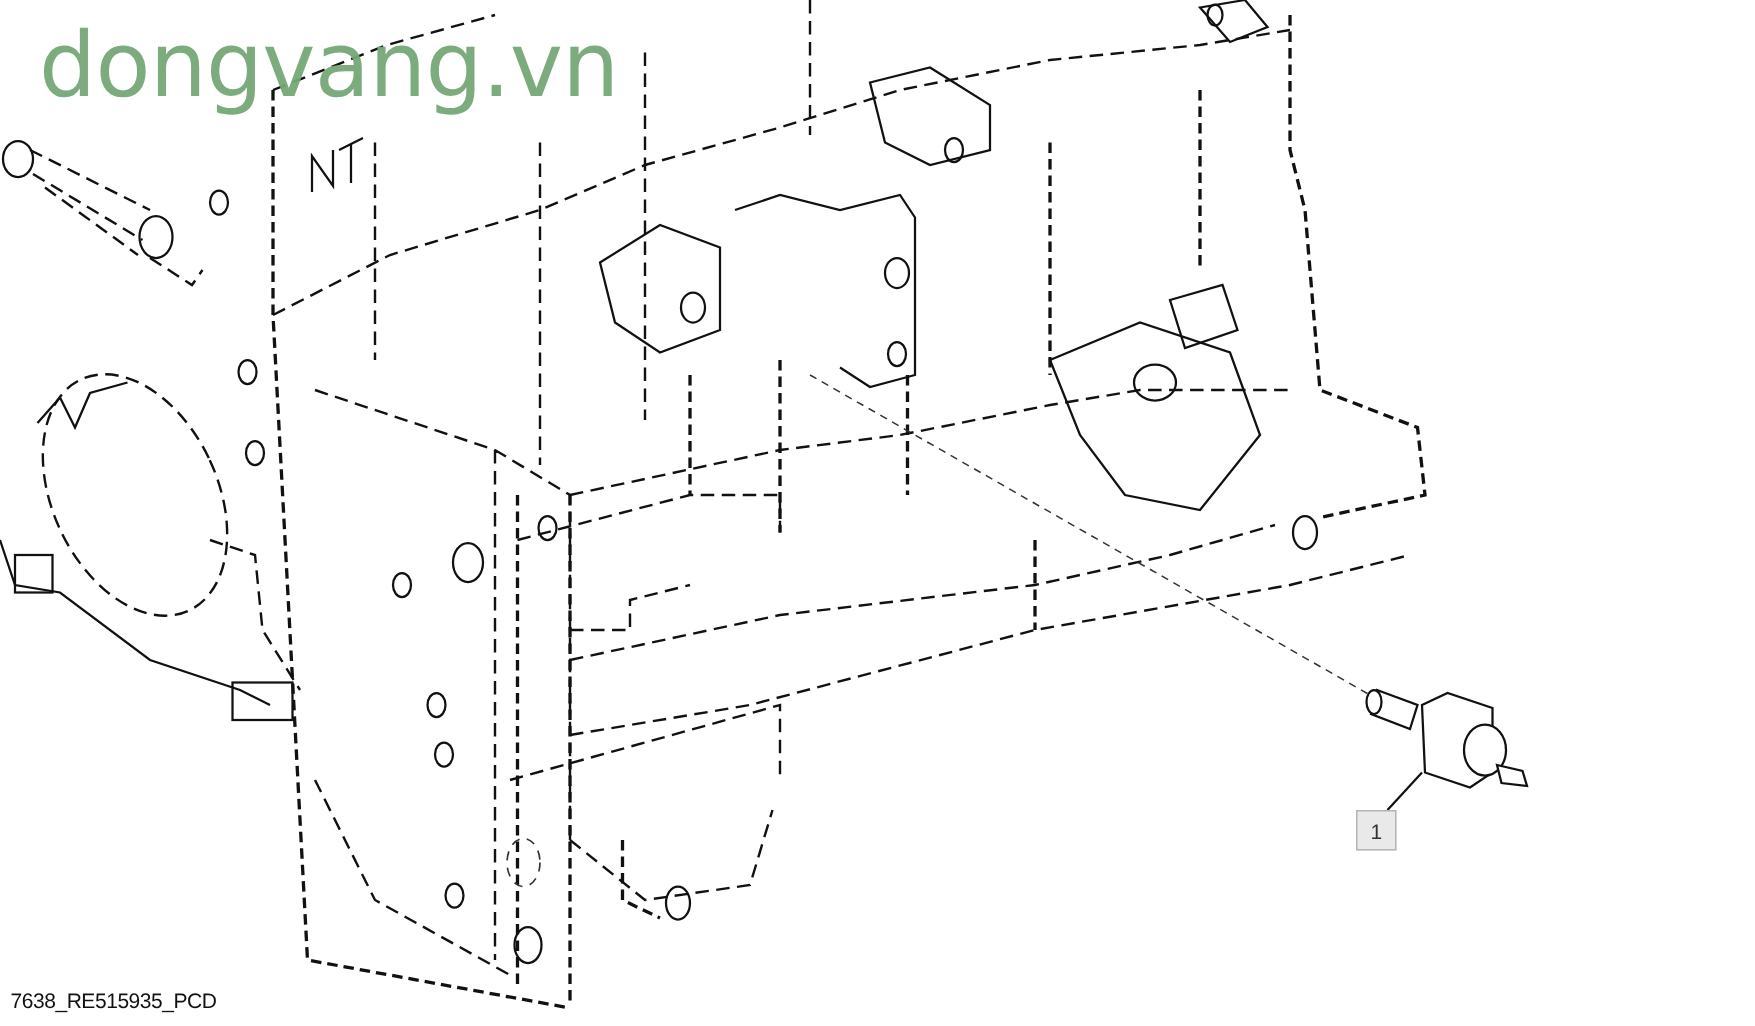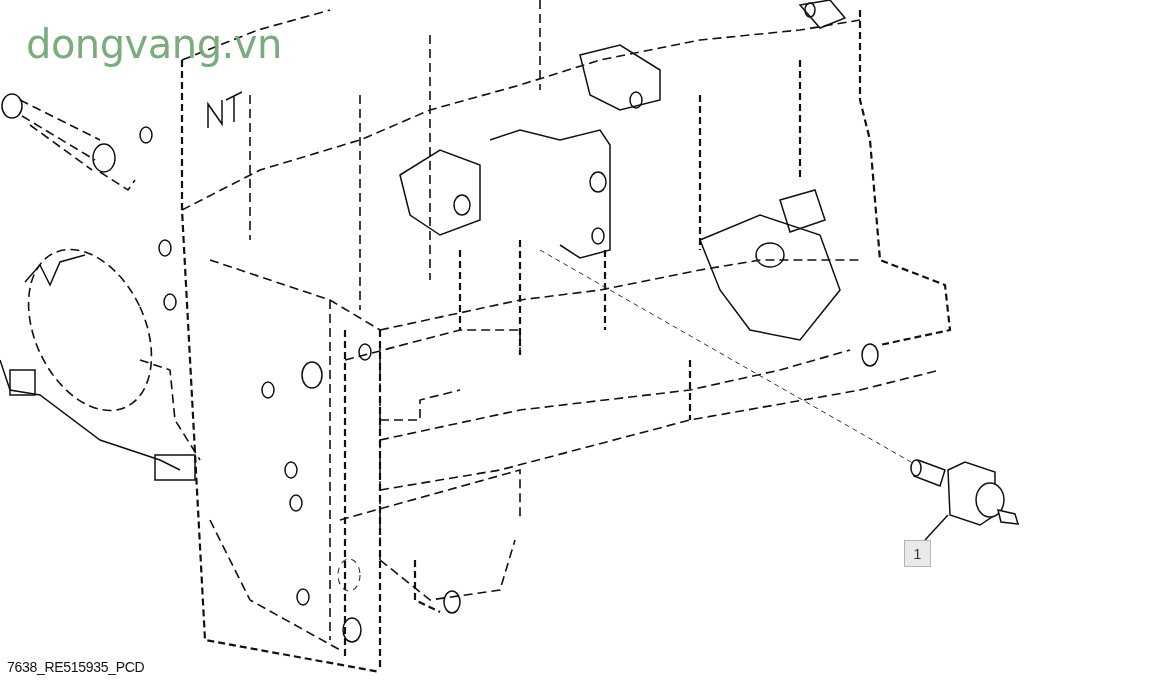--- a/index.html
+++ b/index.html
@@ -1,21 +1,21 @@
 <!DOCTYPE html>
 <html><head>
   <meta charset="utf-8">
   <style>
     html, body { margin: 0; padding: 0; background: #ffffff; }
     body { width: 1170px; height: 684px; position: relative; overflow: hidden; font-family: "Liberation Sans", sans-serif; }
     #canvas { position: absolute; left: 0; top: 0; width: 1170px; height: 684px; }
     .watermark {
       position: absolute; left: 26px; top: 4px;
       font-family: "DejaVu Sans", sans-serif;
-      font-size: 40px; line-height: 80px; letter-spacing: -0.5px;
+      font-size: 60px; line-height: 80px; letter-spacing: -0.5px;
       color: #75a878; opacity: 0.95; z-index: 5; pointer-events: none;
     }
     .caption {
       position: absolute; left: 7px; top: 659px;
       font-family: "Liberation Sans", sans-serif;
       font-size: 14px; color: #111; letter-spacing: -0.3px; text-align: right;
     }
     .callout {
       position: absolute; left: 904px; top: 540px; width: 27px; height: 27px;
       background: #e9e9e9; border: 1px solid #b4b4b4; box-sizing: border-box;

